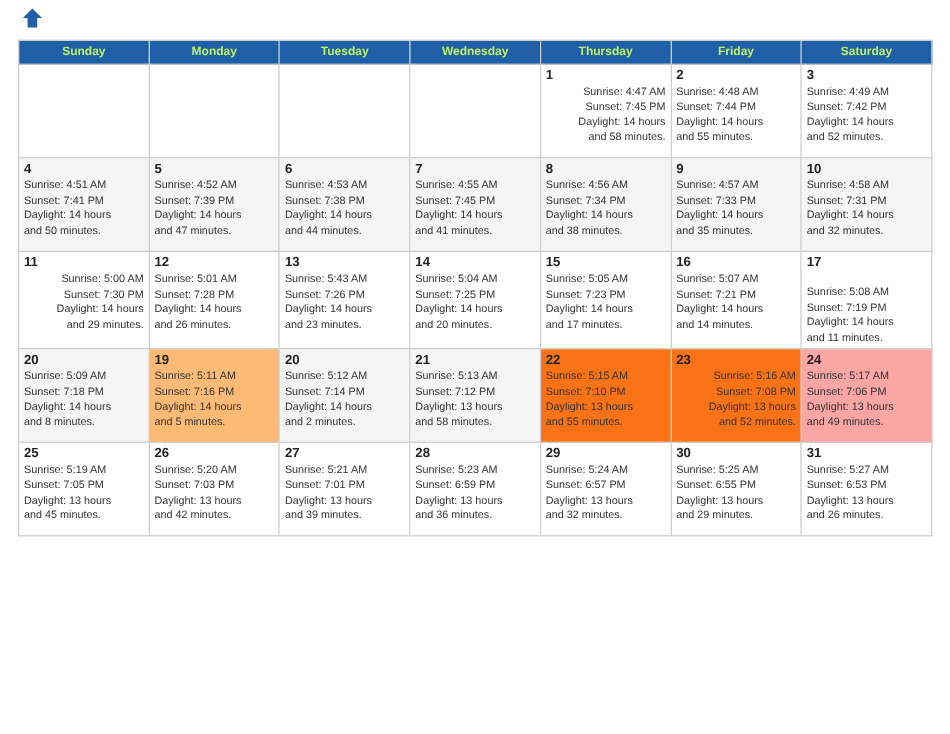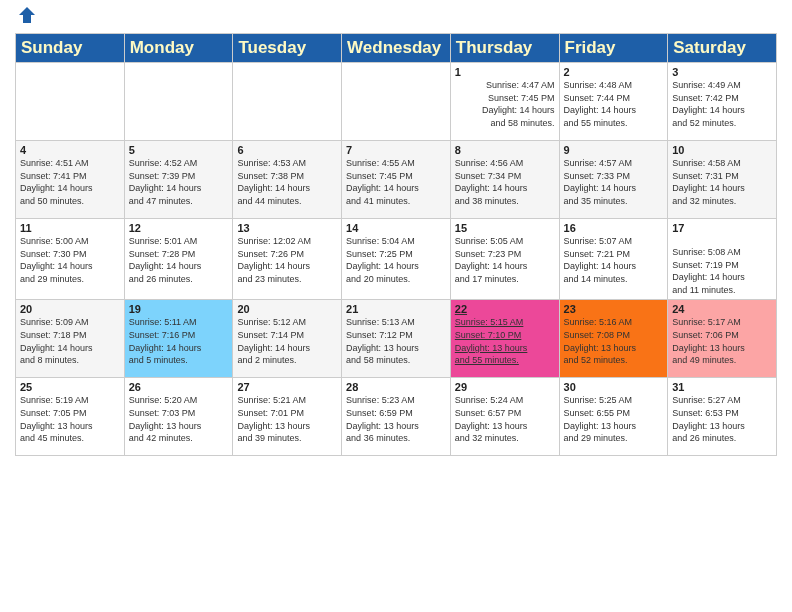--- a/index.html
+++ b/index.html
@@ -57,25 +57,25 @@
     .location {
       font-size: 16px;
       color: #444;
     }
     .calendar {
       width: 100%;
       border-collapse: collapse;
     }
     .calendar th {
       background-color: #1e5fa8;
-      color: #fef9c3;
-      font-size: 17px;
+      color: #bef264;
+      font-size: 10px;
       font-weight: bold;
       padding: 4px 5px;
-      text-align: left;
+      text-align: center;
       border: 1px solid #ccc;
     }
     .calendar td {
       border: 1px solid #ccc;
       vertical-align: top;
       padding: 3px 4px;
       width: 107px;
       height: 78px;
       font-size: 9.5px;
       color: #333;
@@ -212,35 +212,35 @@
             <span class="day-number">10</span>
             <div class="day-info" style="white-space: pre-line;">Sunrise: 4:58 AM
 Sunset: 7:31 PM
 Daylight: 14 hours
 and 32 minutes.</div>
           </td>
         </tr>
         <tr>
           <td>
             <span class="day-number">11</span>
-            <div class="day-info" style="white-space: pre-line;">Sunrise: 5:00 AM
+            <div class="day-info" style="white-space: pre-line; text-align: right;">Sunrise: 5:00 AM
 Sunset: 7:30 PM
 Daylight: 14 hours
 and 29 minutes.</div>
           </td>
           <td>
             <span class="day-number">12</span>
             <div class="day-info" style="white-space: pre-line;">Sunrise: 5:01 AM
 Sunset: 7:28 PM
 Daylight: 14 hours
 and 26 minutes.</div>
           </td>
           <td>
             <span class="day-number">13</span>
-            <div class="day-info" style="white-space: pre-line;">Sunrise: 12:02 AM
+            <div class="day-info" style="white-space: pre-line;">Sunrise: 5:43 AM
 Sunset: 7:26 PM
 Daylight: 14 hours
 and 23 minutes.</div>
           </td>
           <td>
             <span class="day-number">14</span>
             <div class="day-info" style="white-space: pre-line;">Sunrise: 5:04 AM
 Sunset: 7:25 PM
 Daylight: 14 hours
 and 20 minutes.</div>
@@ -268,51 +268,51 @@
           </td>
         </tr>
         <tr>
           <td style="background: rgb(245, 245, 245);">
             <span class="day-number">20</span>
             <div class="day-info" style="white-space: pre-line;">Sunrise: 5:09 AM
 Sunset: 7:18 PM
 Daylight: 14 hours
 and 8 minutes.</div>
           </td>
-          <td style="background: #7dd3fc;">
+          <td style="background: #fdba74;">
             <span class="day-number">19</span>
             <div class="day-info" style="white-space: pre-line;">Sunrise: 5:11 AM
 Sunset: 7:16 PM
 Daylight: 14 hours
 and 5 minutes.</div>
           </td>
           <td style="background: rgb(245, 245, 245);">
             <span class="day-number">20</span>
             <div class="day-info" style="white-space: pre-line;">Sunrise: 5:12 AM
 Sunset: 7:14 PM
 Daylight: 14 hours
 and 2 minutes.</div>
           </td>
           <td style="background: rgb(245, 245, 245);">
             <span class="day-number">21</span>
             <div class="day-info" style="white-space: pre-line;">Sunrise: 5:13 AM
 Sunset: 7:12 PM
 Daylight: 13 hours
 and 58 minutes.</div>
           </td>
-          <td style="background: #ec4899; text-decoration: underline;">
+          <td style="background: #f97316;">
             <span class="day-number">22</span>
             <div class="day-info" style="white-space: pre-line;">Sunrise: 5:15 AM
 Sunset: 7:10 PM
 Daylight: 13 hours
 and 55 minutes.</div>
           </td>
           <td style="background: #f97316;">
             <span class="day-number">23</span>
-            <div class="day-info" style="white-space: pre-line;">Sunrise: 5:16 AM
+            <div class="day-info" style="white-space: pre-line; text-align: right;">Sunrise: 5:16 AM
 Sunset: 7:08 PM
 Daylight: 13 hours
 and 52 minutes.</div>
           </td>
           <td style="background: #fca5a5;">
             <span class="day-number">24</span>
             <div class="day-info" style="white-space: pre-line;">Sunrise: 5:17 AM
 Sunset: 7:06 PM
 Daylight: 13 hours
 and 49 minutes.</div>

